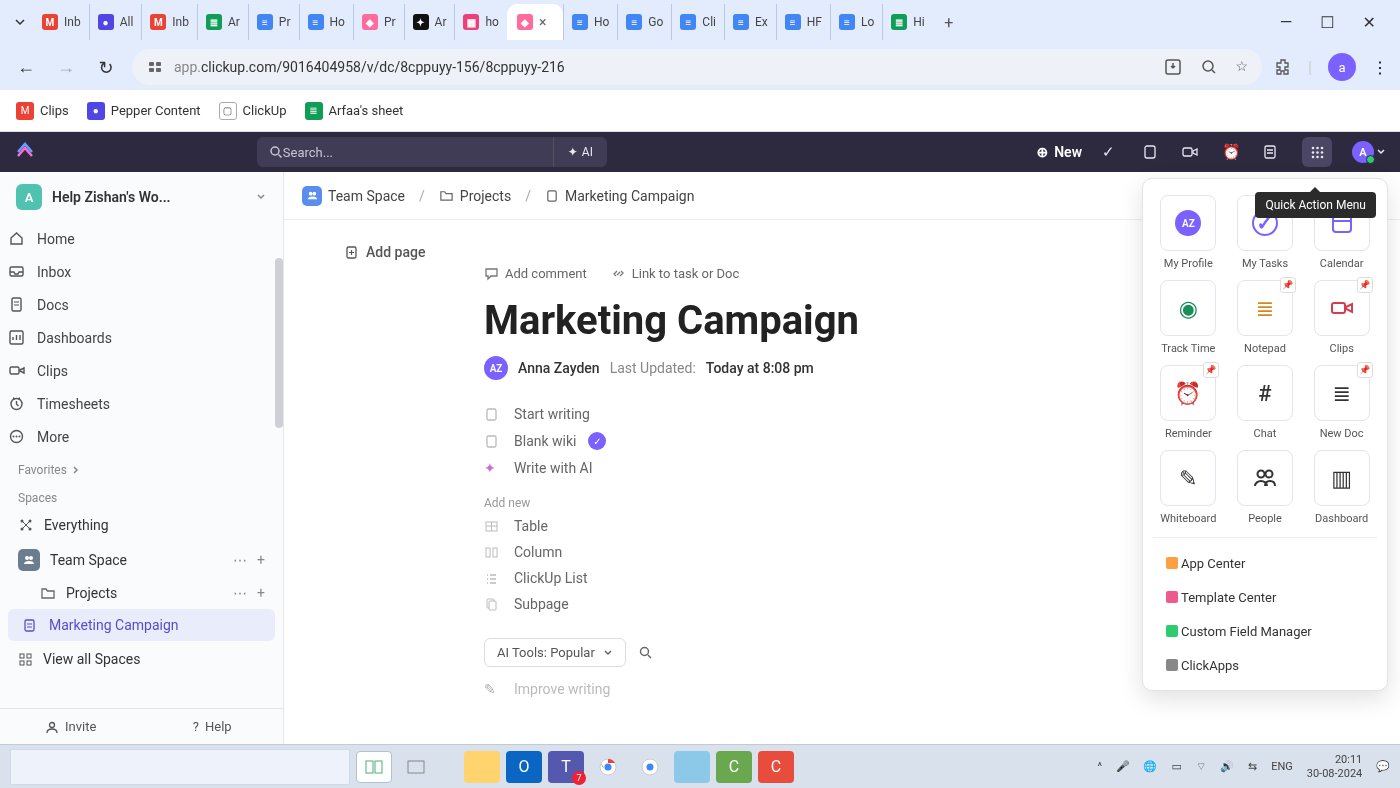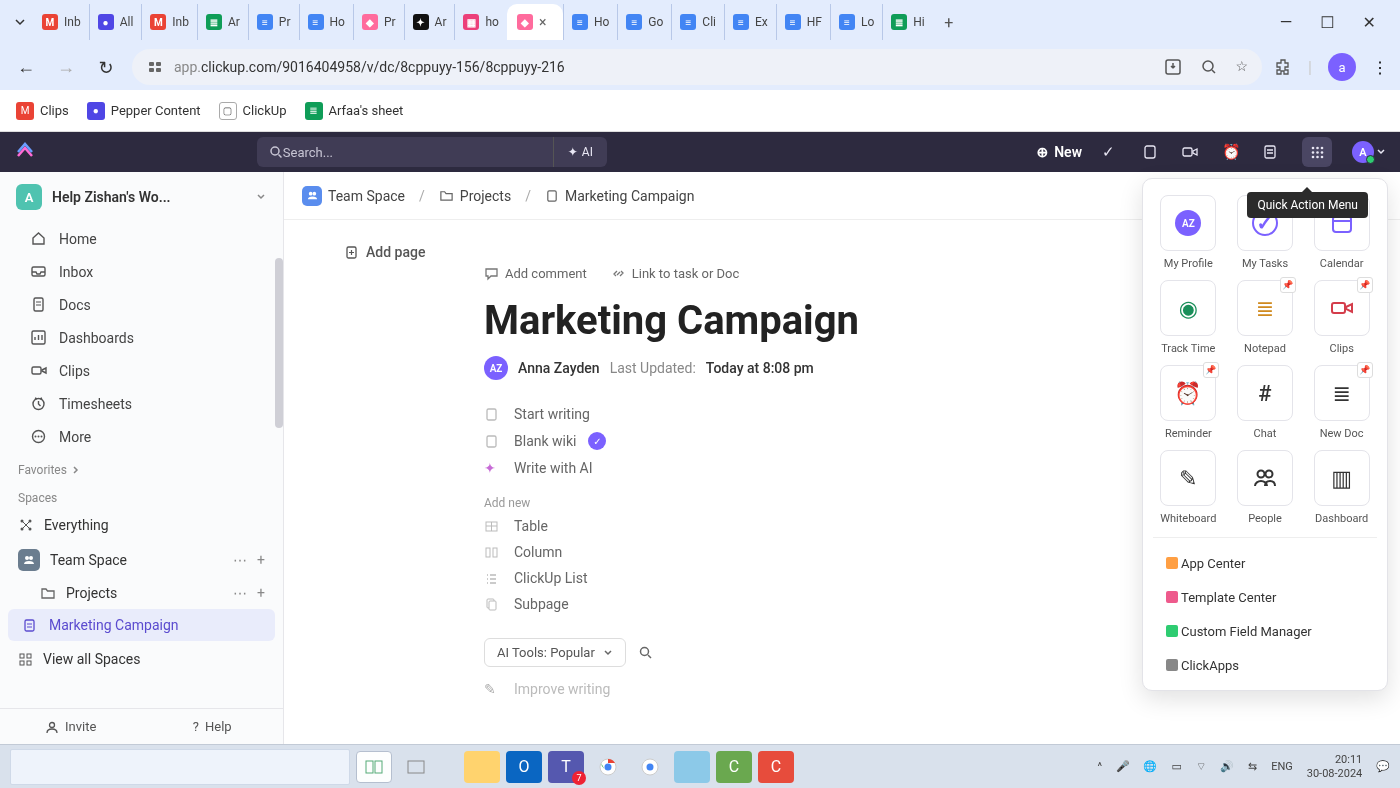--- a/index.html
+++ b/index.html
@@ -43,21 +43,21 @@
 .user-pill { display:flex; align-items:center; gap:2px; }
 .user-pill .uavatar { width:22px; height:22px; border-radius:50%; background:#7b61ff; font-size:11px; display:flex; align-items:center; justify-content:center; color:#fff; font-weight:600; position:relative;}
 .uavatar::after { content:''; position:absolute; bottom:-1px; right:-1px; width:7px; height:7px; background:#2ecc71; border-radius:50%; border:1.5px solid #2d2a3f;}
 
 
 .app-body { display:flex; height: calc(788px - 132px - 40px - 44px); }
 .sidebar { width:284px; background:#fafbfc; border-right:1px solid #e6e6ea; display:flex; flex-direction:column; overflow:hidden; position:relative;}
 .ws-switcher { display:flex; align-items:center; padding:12px 16px; gap:10px; }
 .ws-badge { width:26px; height:26px; border-radius:6px; background:#4fc3b0; color:#fff; font-weight:600; font-size:13px; display:flex; align-items:center; justify-content:center;}
 .ws-name { font-weight:600; font-size:14px; color:#333; flex:1; white-space:nowrap; overflow:hidden; text-overflow:ellipsis;}
-.sb-item { display:flex; align-items:center; gap:12px; padding:8px 30px; font-size:14px; color:#444; }
+.sb-item { display:flex; align-items:center; gap:12px; padding:8px 8px; font-size:14px; color:#444; }
 .sb-item.selected { background:#e9ecfb; color:#5b4bcf; border-radius:6px; margin:0 8px; padding:8px 14px;}
 .sb-section { padding:10px 18px 4px; font-size:12px; color:#888; display:flex; align-items:center; gap:4px;}
 .sb-space-row { display:flex; align-items:center; gap:10px; padding:8px 18px; font-size:14px; color:#333;}
 .sb-space-row .row-actions { margin-left:auto; display:flex; gap:10px; color:#888; font-size:14px;}
 .sb-space-icon { width:22px; height:22px; border-radius:5px; background:#7b8794; color:#fff; font-size:11px; display:flex; align-items:center; justify-content:center;}
 .sb-folder-row { display:flex; align-items:center; gap:10px; padding:6px 18px 6px 40px; font-size:14px; color:#333;}
 .sb-doc-row { padding-left:58px; }
 .sb-footer { margin-top:auto; display:flex; border-top:1px solid #e6e6ea; }
 .sb-footer > div { flex:1; display:flex; align-items:center; justify-content:center; gap:6px; padding:10px 0; font-size:13px; color:#555; }
 .scroll-thumb { position:absolute; right:0; top:86px; width:8px; height:170px; background:#cfcfd6; border-radius:4px;}
@@ -82,21 +82,21 @@
 .writing-opts { margin-left:140px; display:flex; flex-direction:column; gap:10px; font-size:14px; color:#666;}
 .opt-row { display:flex; align-items:center; gap:12px;}
 .opt-row .oicon { width:18px; color:#aaa;}
 .ai-badge { width:18px; height:18px; border-radius:50%; background:#7b61ff; display:inline-flex; align-items:center; justify-content:center; color:#fff; font-size:10px;}
 .add-new-lbl { margin:20px 0 8px 140px; font-size:12px; color:#999;}
 .ai-tools-row { margin:26px 0 0 140px; display:flex; align-items:center; gap:12px;}
 .ai-tools-btn { border:1px solid #ddd; border-radius:6px; padding:6px 12px; font-size:13px; color:#555; display:flex; align-items:center; gap:8px;}
 
 
 .qa-popup { position:absolute; top:178px; right:12px; width:246px; background:#fff; border:1px solid #e3e3e8; border-radius:10px; box-shadow:0 8px 24px rgba(0,0,0,0.12); padding:16px 10px 8px; z-index:50;}
-.qa-tooltip { position:absolute; top:192px; right:32px; background:#2b2b2b; color:#fff; font-size:12px; padding:6px 10px; border-radius:4px; z-index:60;}
+.qa-tooltip { position:absolute; top:192px; right:24px; background:#2b2b2b; color:#fff; font-size:12px; padding:6px 10px; border-radius:4px; z-index:60;}
 .qa-tooltip::before { content:''; position:absolute; top:-5px; right:56px; border-left:5px solid transparent; border-right:5px solid transparent; border-bottom:5px solid #2b2b2b;}
 .qa-grid { display:grid; grid-template-columns:repeat(3, 1fr); gap:10px 6px;}
 .qa-cell { display:flex; flex-direction:column; align-items:center; gap:6px; font-size:11px; color:#555; position:relative;}
 .qa-icon-box { width:56px; height:56px; border:1px solid #e4e4ea; border-radius:8px; display:flex; align-items:center; justify-content:center; font-size:20px; position:relative;}
 .pin { position:absolute; top:-4px; right:-4px; width:16px; height:16px; background:#fff; border:1px solid #ddd; border-radius:3px; font-size:9px; display:flex; align-items:center; justify-content:center; color:#888;}
 .qa-list { border-top:1px solid #eee; margin-top:12px; padding-top:8px; display:flex; flex-direction:column;}
 .qa-list-item { display:flex; align-items:center; padding:8px 10px; font-size:13px; color:#333;}
 .qa-list-icon { width:18px; height:18px; display:flex; align-items:center; justify-content:center;}
 
 

